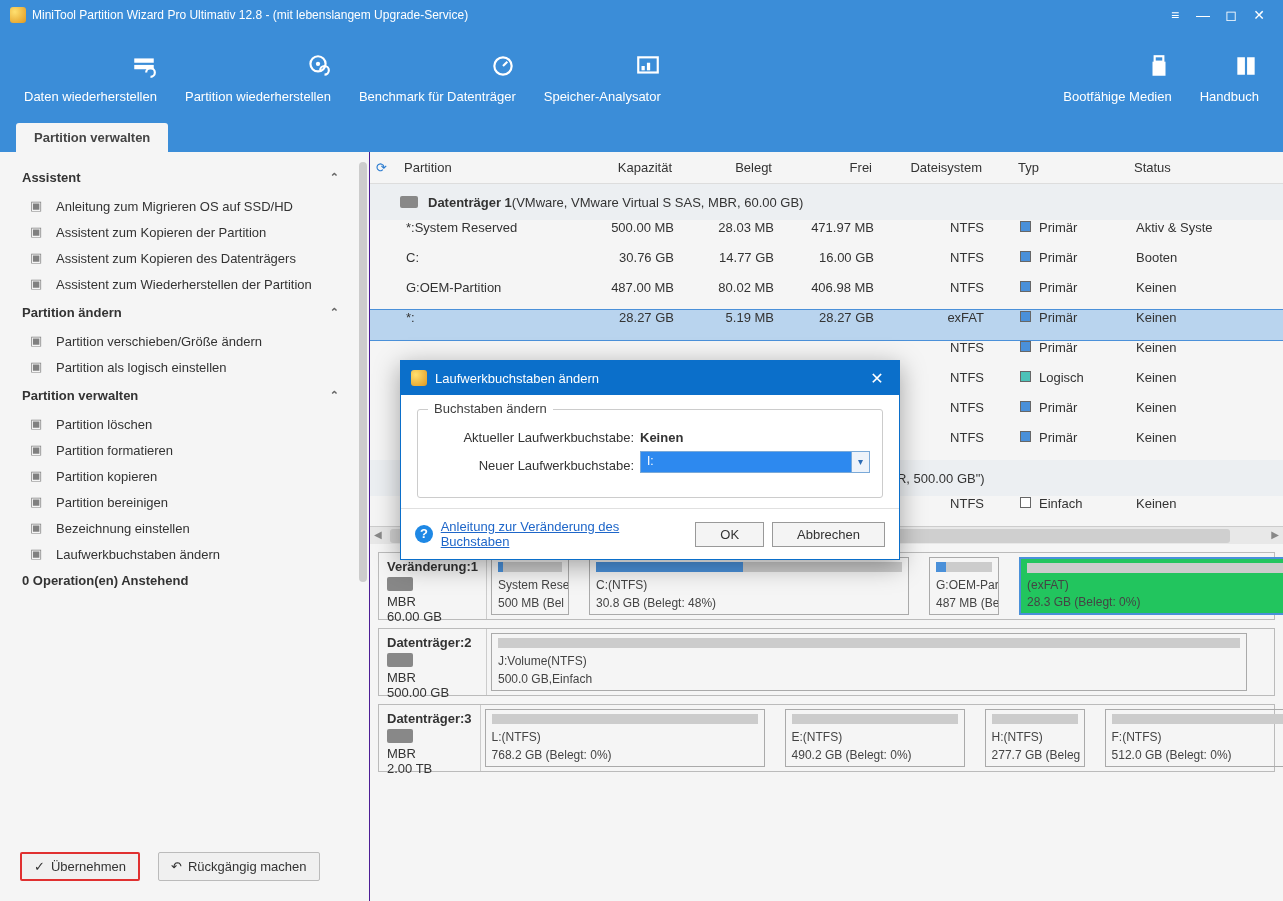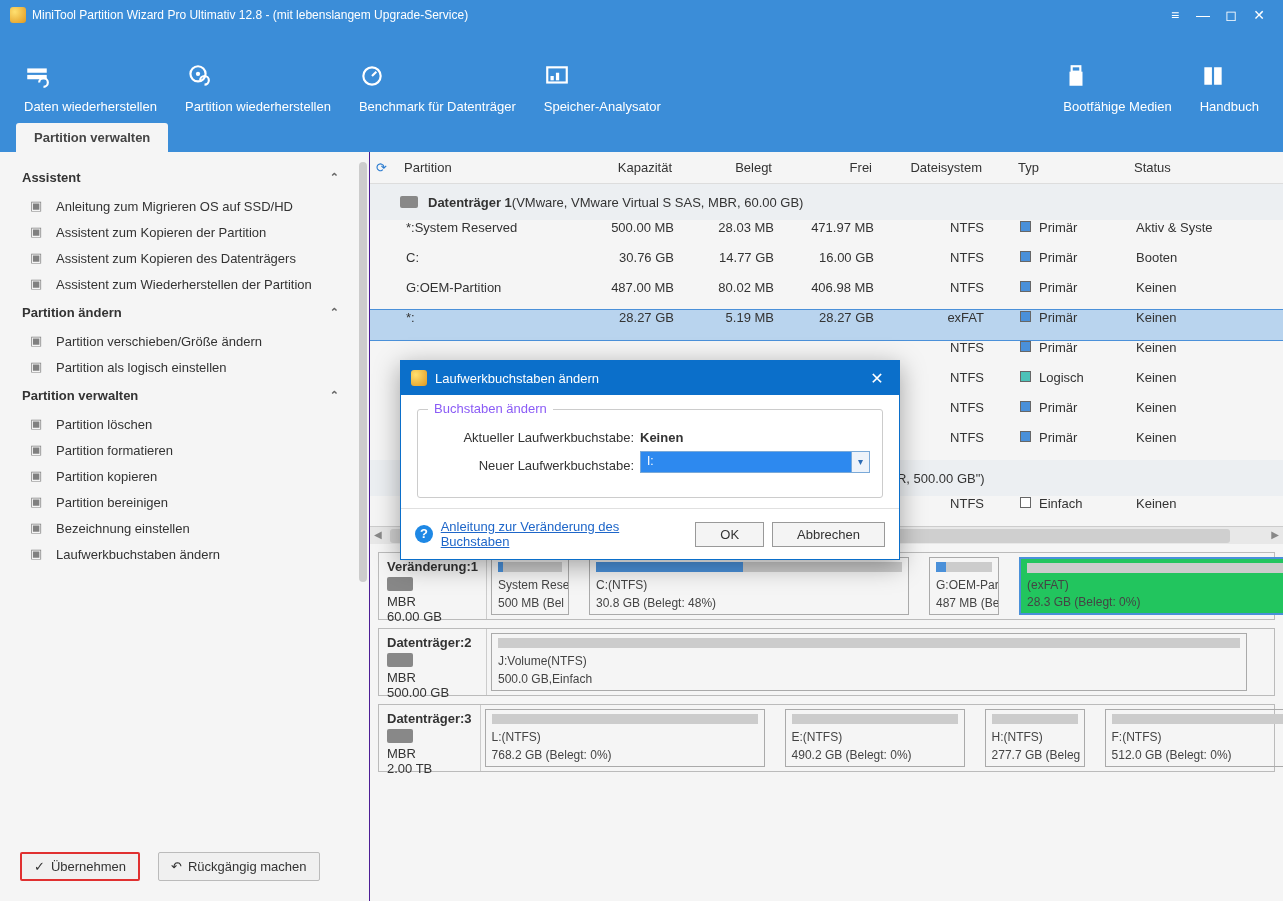--- a/index.html
+++ b/index.html
@@ -3,21 +3,21 @@
 <meta charset="utf-8">
 <style>
 *{box-sizing:border-box;margin:0;padding:0;font-family:"Segoe UI",Arial,sans-serif;font-size:13px;color:#333}
 body{background:#fff;width:1283px;height:901px;overflow:hidden}
 .window{width:1283px;height:901px;background:linear-gradient(#3b8dd8,#3b8dd8);display:flex;flex-direction:column}
 .titlebar{height:30px;display:flex;align-items:center;padding:0 10px;color:#fff}
 .titlebar .title{color:#fff;font-size:12px;margin-left:6px}
 .titlebar .spacer{flex:1}
 .titlebar .winbtn{width:28px;text-align:center;color:#fff;font-size:14px;cursor:pointer}
 .toolbar{height:92px;display:flex;align-items:flex-end;padding:0 10px 8px 10px}
-.toolbar .tbtn{display:flex;flex-direction:column;align-items:flex-start;color:#fff;margin:0 14px;cursor:pointer}
+.toolbar .tbtn{display:flex;flex-direction:column;align-items:flex-end;color:#fff;margin:10px 14px;cursor:pointer}
 .toolbar .tbtn .lbl{color:#fff;font-size:13px;margin-top:10px}
 .toolbar .tspacer{flex:1}
 .tbicon{width:26px;height:26px;display:block}
 .tabbar{height:30px;display:flex;align-items:flex-end;padding-left:16px}
 .tab{background:#f5f5f5;padding:7px 18px;border-radius:3px 3px 0 0;font-weight:600;color:#444;cursor:pointer}
 .body{flex:1;background:#f5f5f5;display:flex;overflow:hidden}
 .sidebar{width:370px;background:#f5f5f5;display:flex;flex-direction:column;padding:10px 0 10px 12px;border-right:1px solid #4c1d95}
 .side-scroll{flex:1;overflow:hidden;position:relative}
 .sbar{position:absolute;right:2px;top:0;width:8px;height:420px;background:#ccc;border-radius:4px}
 .sect-head{font-weight:700;color:#333;padding:8px 30px 8px 10px;display:flex;align-items:center;justify-content:space-between;cursor:pointer}
@@ -56,21 +56,21 @@
 .pbar .fill{height:100%;background:#4a90d9}
 .pbox .ln{font-size:12px;color:#444}
 
 
 .overlay{position:absolute;left:400px;top:360px;width:500px;background:#fff;box-shadow:0 6px 24px rgba(0,0,0,.35);border:1px solid #0b6fca}
 .dlg-title{background:#0b6fca;height:34px;display:flex;align-items:center;padding:0 10px;color:#fff}
 .dlg-title .t{color:#fff;font-size:13px;margin-left:8px;flex:1}
 .dlg-title .x{color:#fff;width:24px;text-align:center;cursor:pointer;font-size:16px}
 .dlg-body{padding:14px 16px 10px 16px}
 .fieldset{border:1px solid #ccc;border-radius:3px;padding:14px 12px 18px 12px;position:relative}
-.fieldset .legend{position:absolute;top:-9px;left:10px;background:#fff;padding:0 6px;color:#8b5cf6}
+.fieldset .legend{position:absolute;top:-9px;left:10px;background:#fff;padding:0 6px;color:#404040}
 .frow{display:flex;align-items:flex-end;margin:6px 0}
 .frow .lab{width:210px;text-align:right;color:#333;padding-right:6px}
 .frow .val{font-weight:700}
 .combo{flex:1;height:22px;background:#2d89ef;border:1px solid #7aa9d8;position:relative}
 .combo .sel{color:#fff;padding:2px 6px;font-size:12px}
 .combo .dd{position:absolute;right:0;top:0;width:18px;height:100%;background:#eef3fa;border-left:1px solid #7aa9d8;color:#2d6bb4;text-align:center;font-size:10px;line-height:20px}
 .dlg-foot{display:flex;align-items:center;padding:10px 14px;border-top:1px solid #e0e0e0}
 .dlg-foot .help{width:18px;height:18px;border-radius:50%;background:#1e88e5;color:#fff;text-align:center;line-height:18px;font-weight:700;margin-right:8px}
 .dlg-foot a{color:#1e66c9;text-decoration:underline;cursor:pointer}
 .dlg-foot .sp{flex:1}
@@ -206,20 +206,21 @@
             </div>
             <div class="sitem">
               <span class="ic">▣</span>
               <span>Bezeichnung einstellen</span>
             </div>
             <div class="sitem">
               <span class="ic">▣</span>
               <span>Laufwerkbuchstaben ändern</span>
             </div>
           </div>
+        <div class="pending">0 Operation(en) Anstehend</div>
         <div class="sbar"></div>
       </div>
       <div class="bottom-btns">
         <div class="btn apply">
             <span>✓</span>
             <span>Übernehmen</span>
           </div>
         <div class="btn">
             <span>↶</span>
             <span>Rückgängig machen</span>

